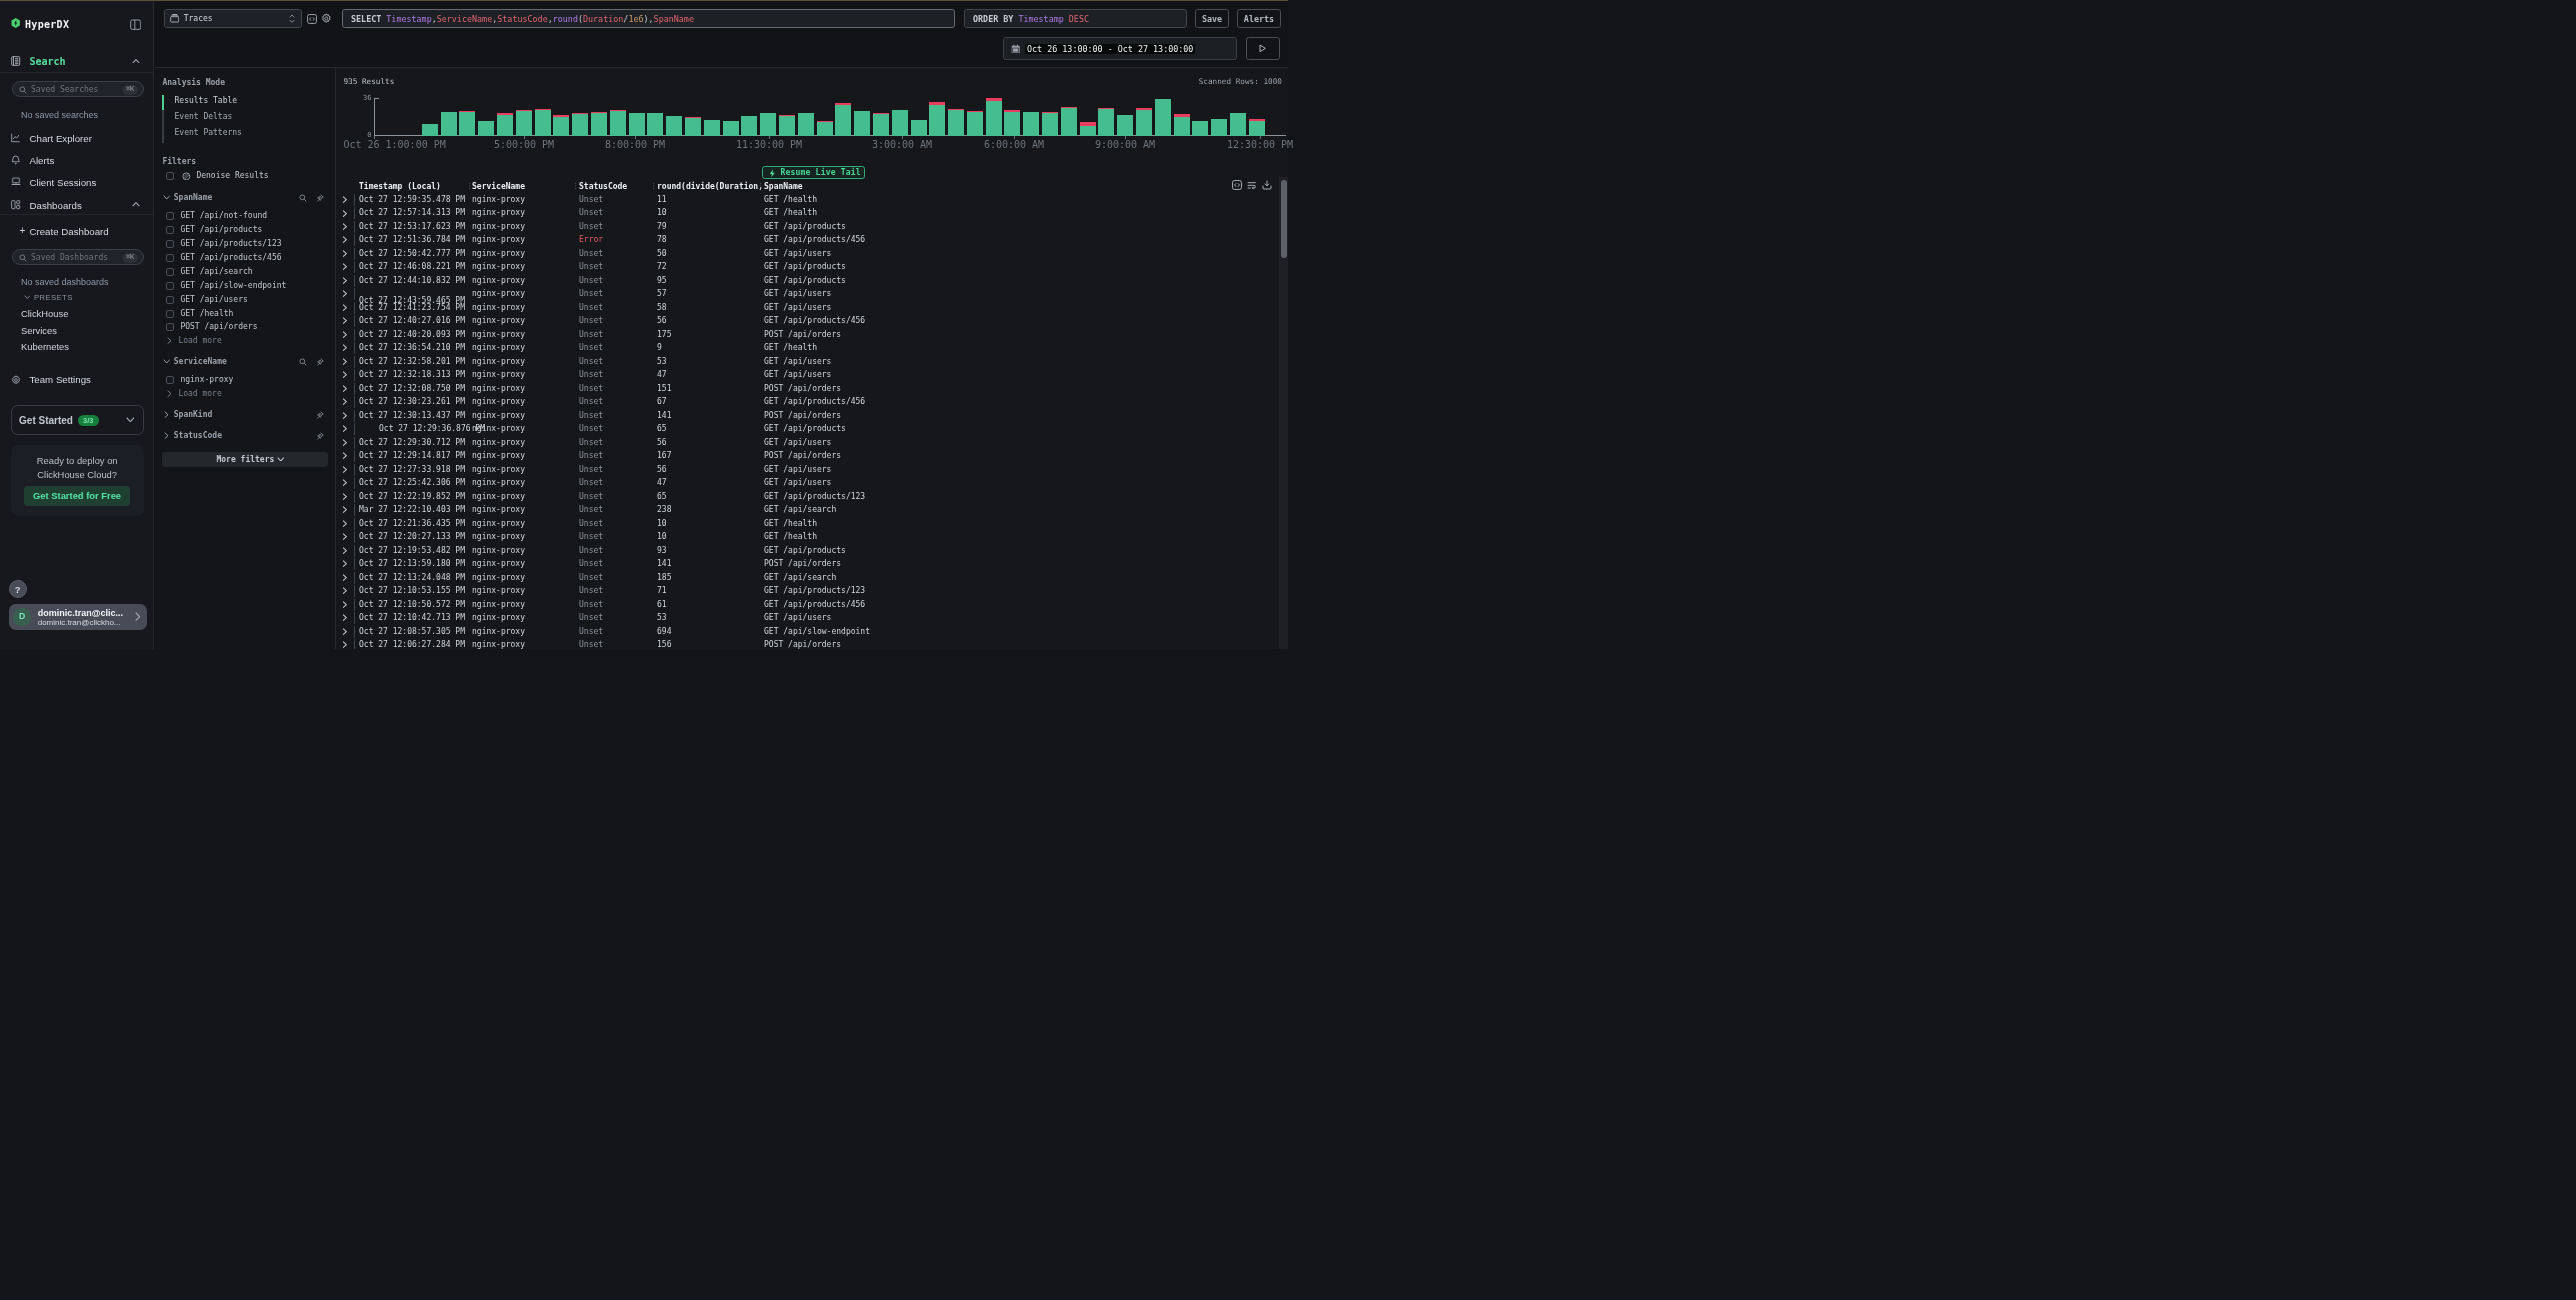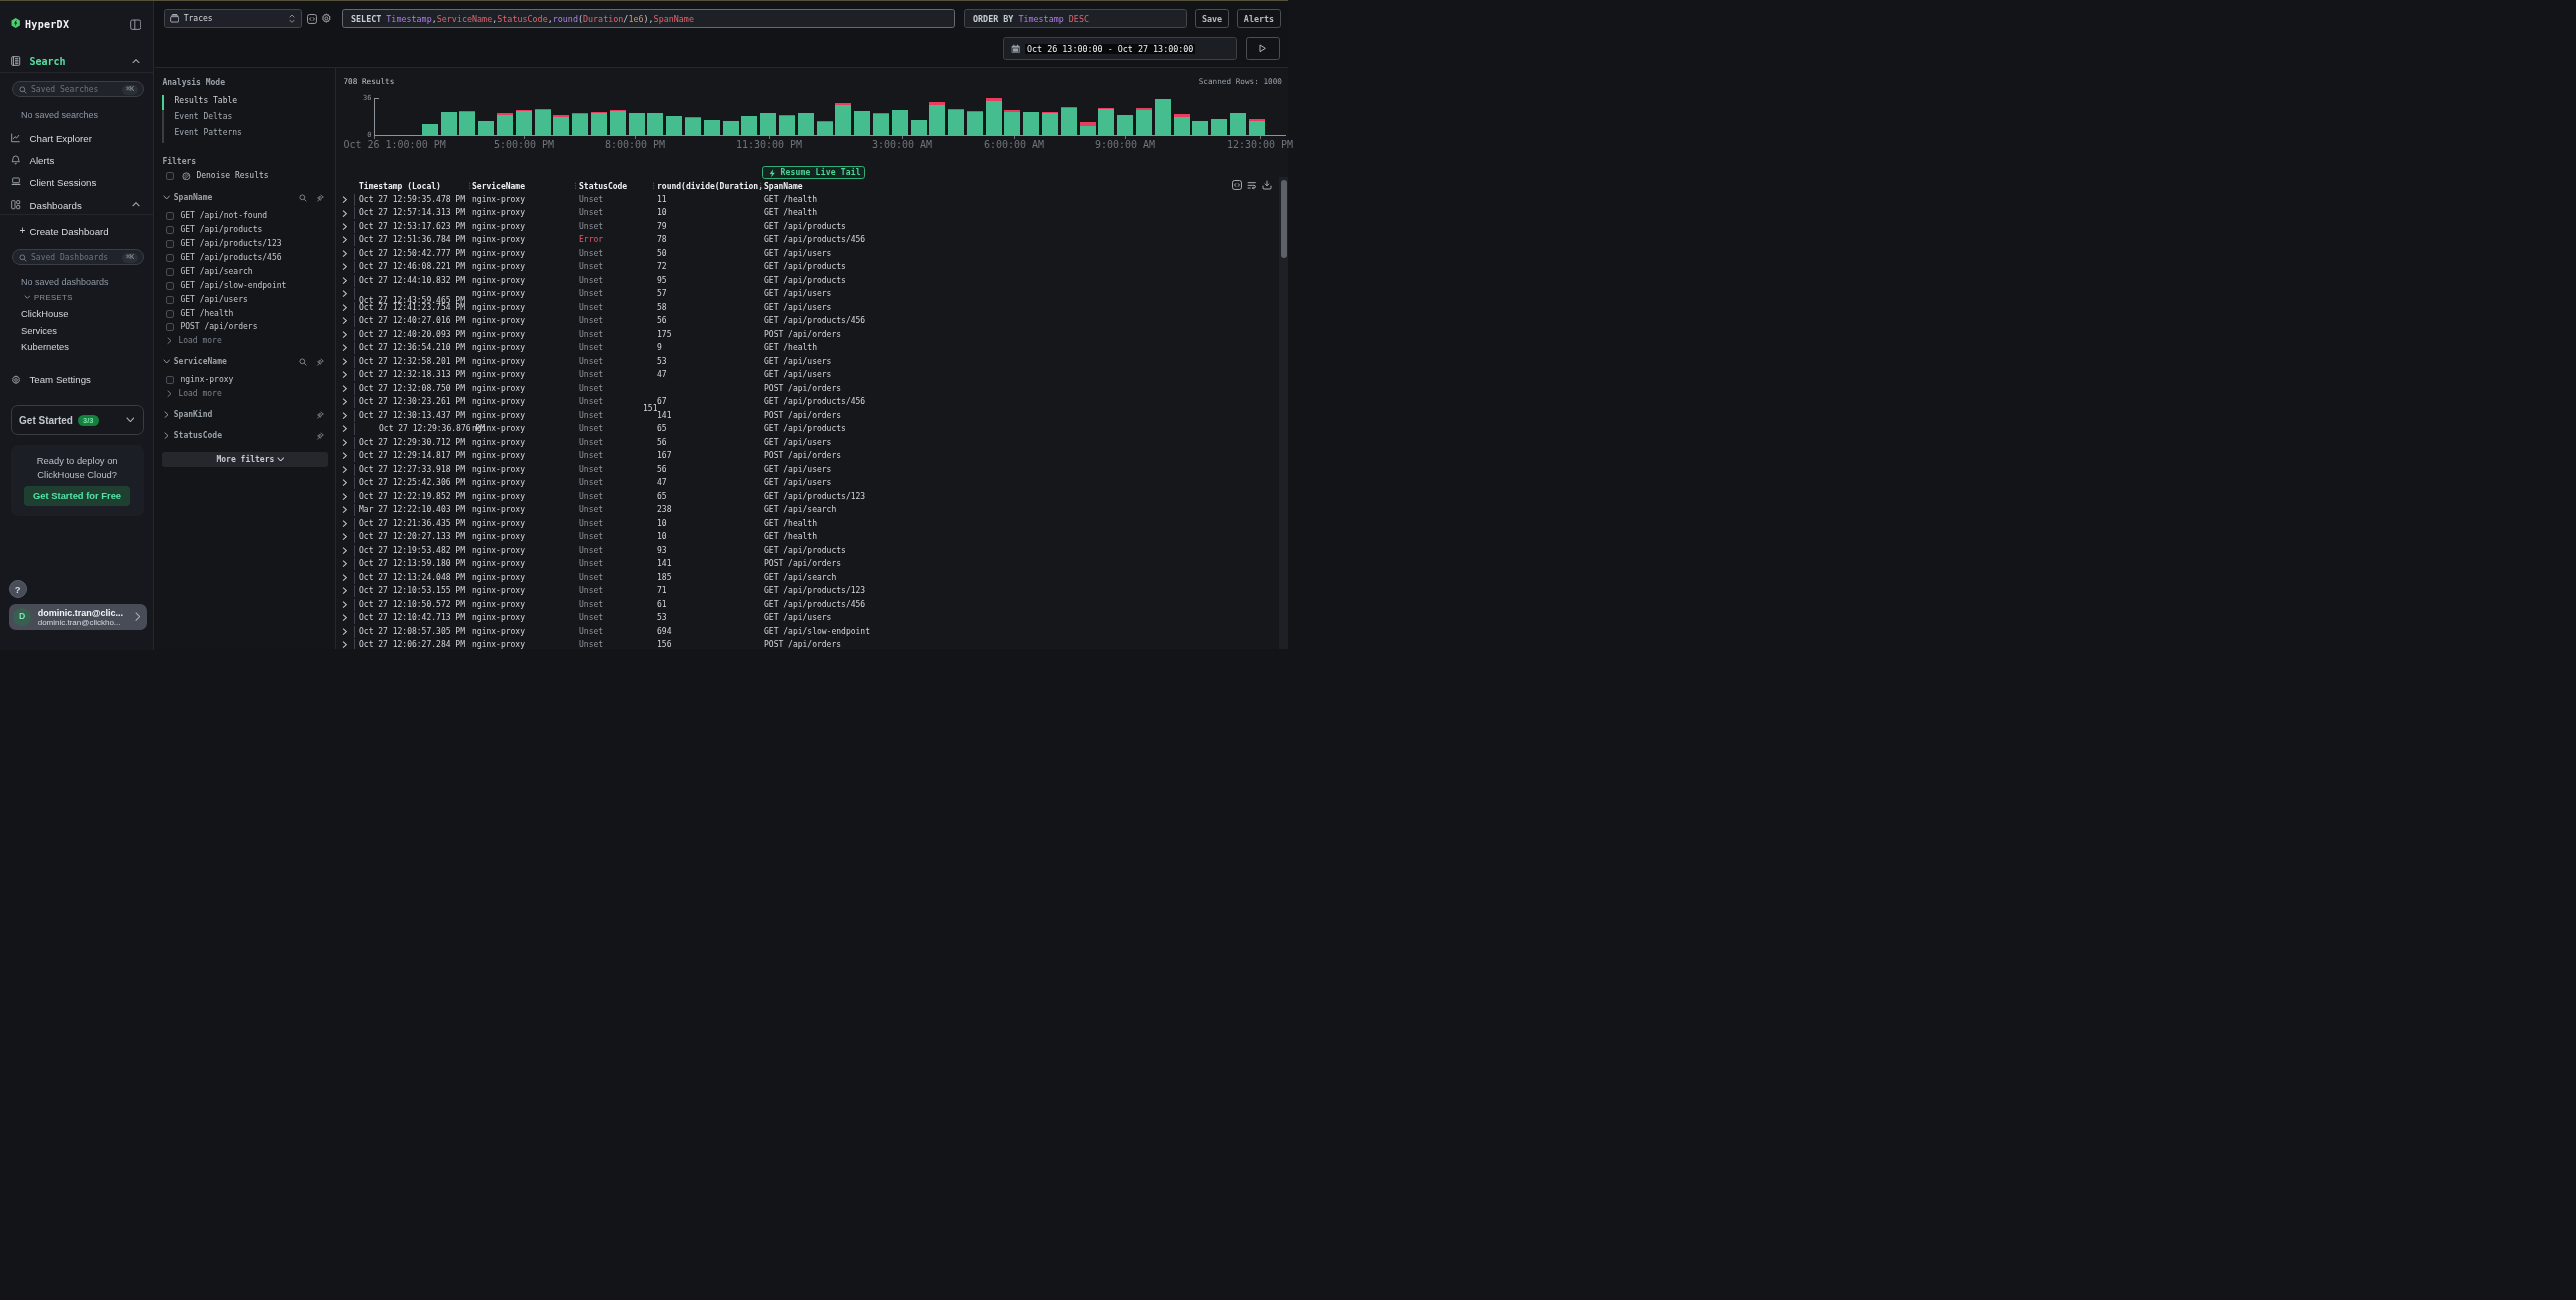--- a/index.html
+++ b/index.html
@@ -589,21 +589,21 @@
     <span class="mtxt">More filters</span>
     <span class="mchev">
       <svg width="7.4" height="4.7" viewBox="0 0 11 7" fill="none" stroke="currentColor" stroke-width="1.5">
           <polyline points="1,1 5.5,6 10,1"></polyline>
         </svg>
     </span>
   </div>
 </div>
 
 <div id="results">
-  <div id="res-count">708 Results</div>
+  <div id="res-count">935 Results</div>
   <div id="res-scanned">Scanned Rows: 1000</div>
 
   <div id="chart">
     <div class="ylab" style="left:22px; top:26px; ">36</div>
     <div class="ylab" style="left:22px; top:63px;">0</div>
     <div id="ytick"></div>
     <div id="yaxis"></div>
     <div id="baseline"></div>
     <div id="bars">
         <div class="bar" style="left: 86px; width: 16px; bottom: 13px; top: 55px; position: absolute;">
@@ -1013,21 +1013,21 @@
       <div class="row" style="top: 189px;">
         <span class="rchev">
           <svg width="5.4" height="7.4" viewBox="0 0 7 11" fill="none" stroke="currentColor" stroke-width="1.5">
             <polyline points="1,1 6,5.5 1,10"></polyline>
           </svg>
         </span>
         <span class="rline"></span>
         <span class="rcell" style="left: 23px;">Oct 27 12:32:08.750 PM</span>
         <span class="rcell" style="left: 136px;">nginx-proxy</span>
         <span class="rcell dim" style="left: 243px;">Unset</span>
-        <span class="rcell" style="left: 307px; margin-top: 20px;">151</span>
+        <span class="rcell" style="left: 321px;">151</span>
         <span class="rcell" style="left: 428px;">POST /api/orders</span>
       </div>
       <div class="row" style="top: 202px;">
         <span class="rchev">
           <svg width="5.4" height="7.4" viewBox="0 0 7 11" fill="none" stroke="currentColor" stroke-width="1.5">
             <polyline points="1,1 6,5.5 1,10"></polyline>
           </svg>
         </span>
         <span class="rline"></span>
         <span class="rcell" style="left: 23px;">Oct 27 12:30:23.261 PM</span>

